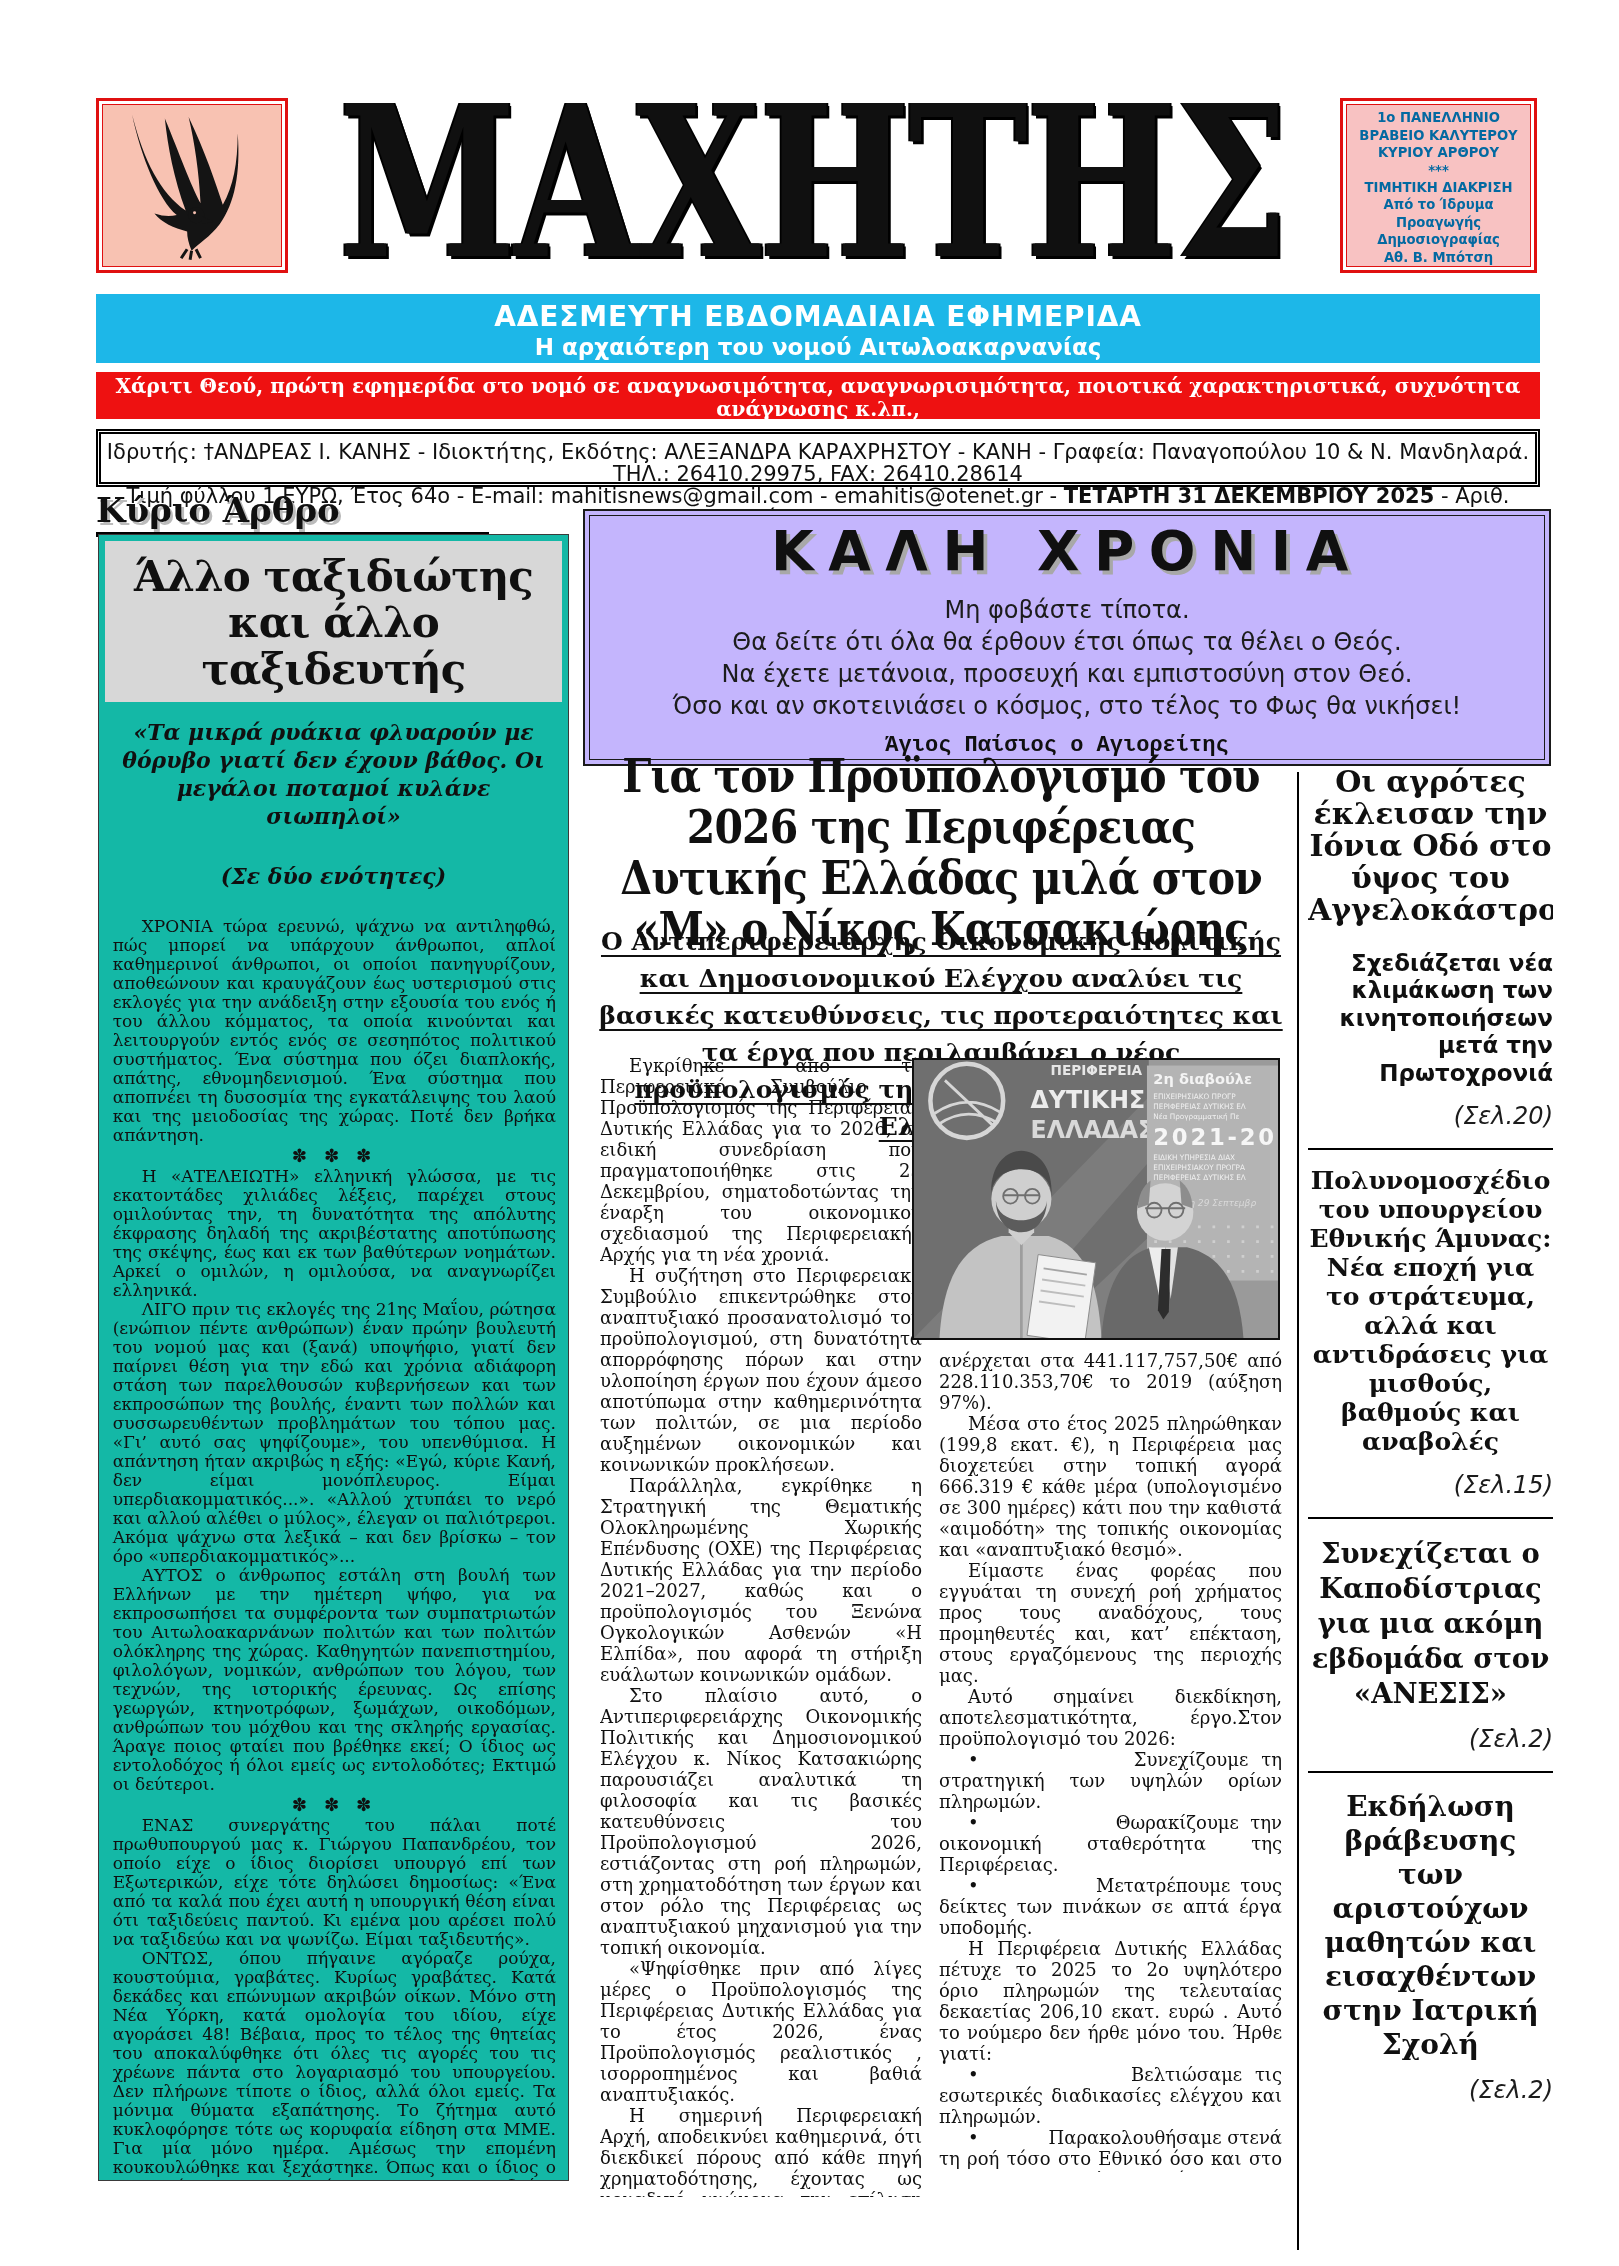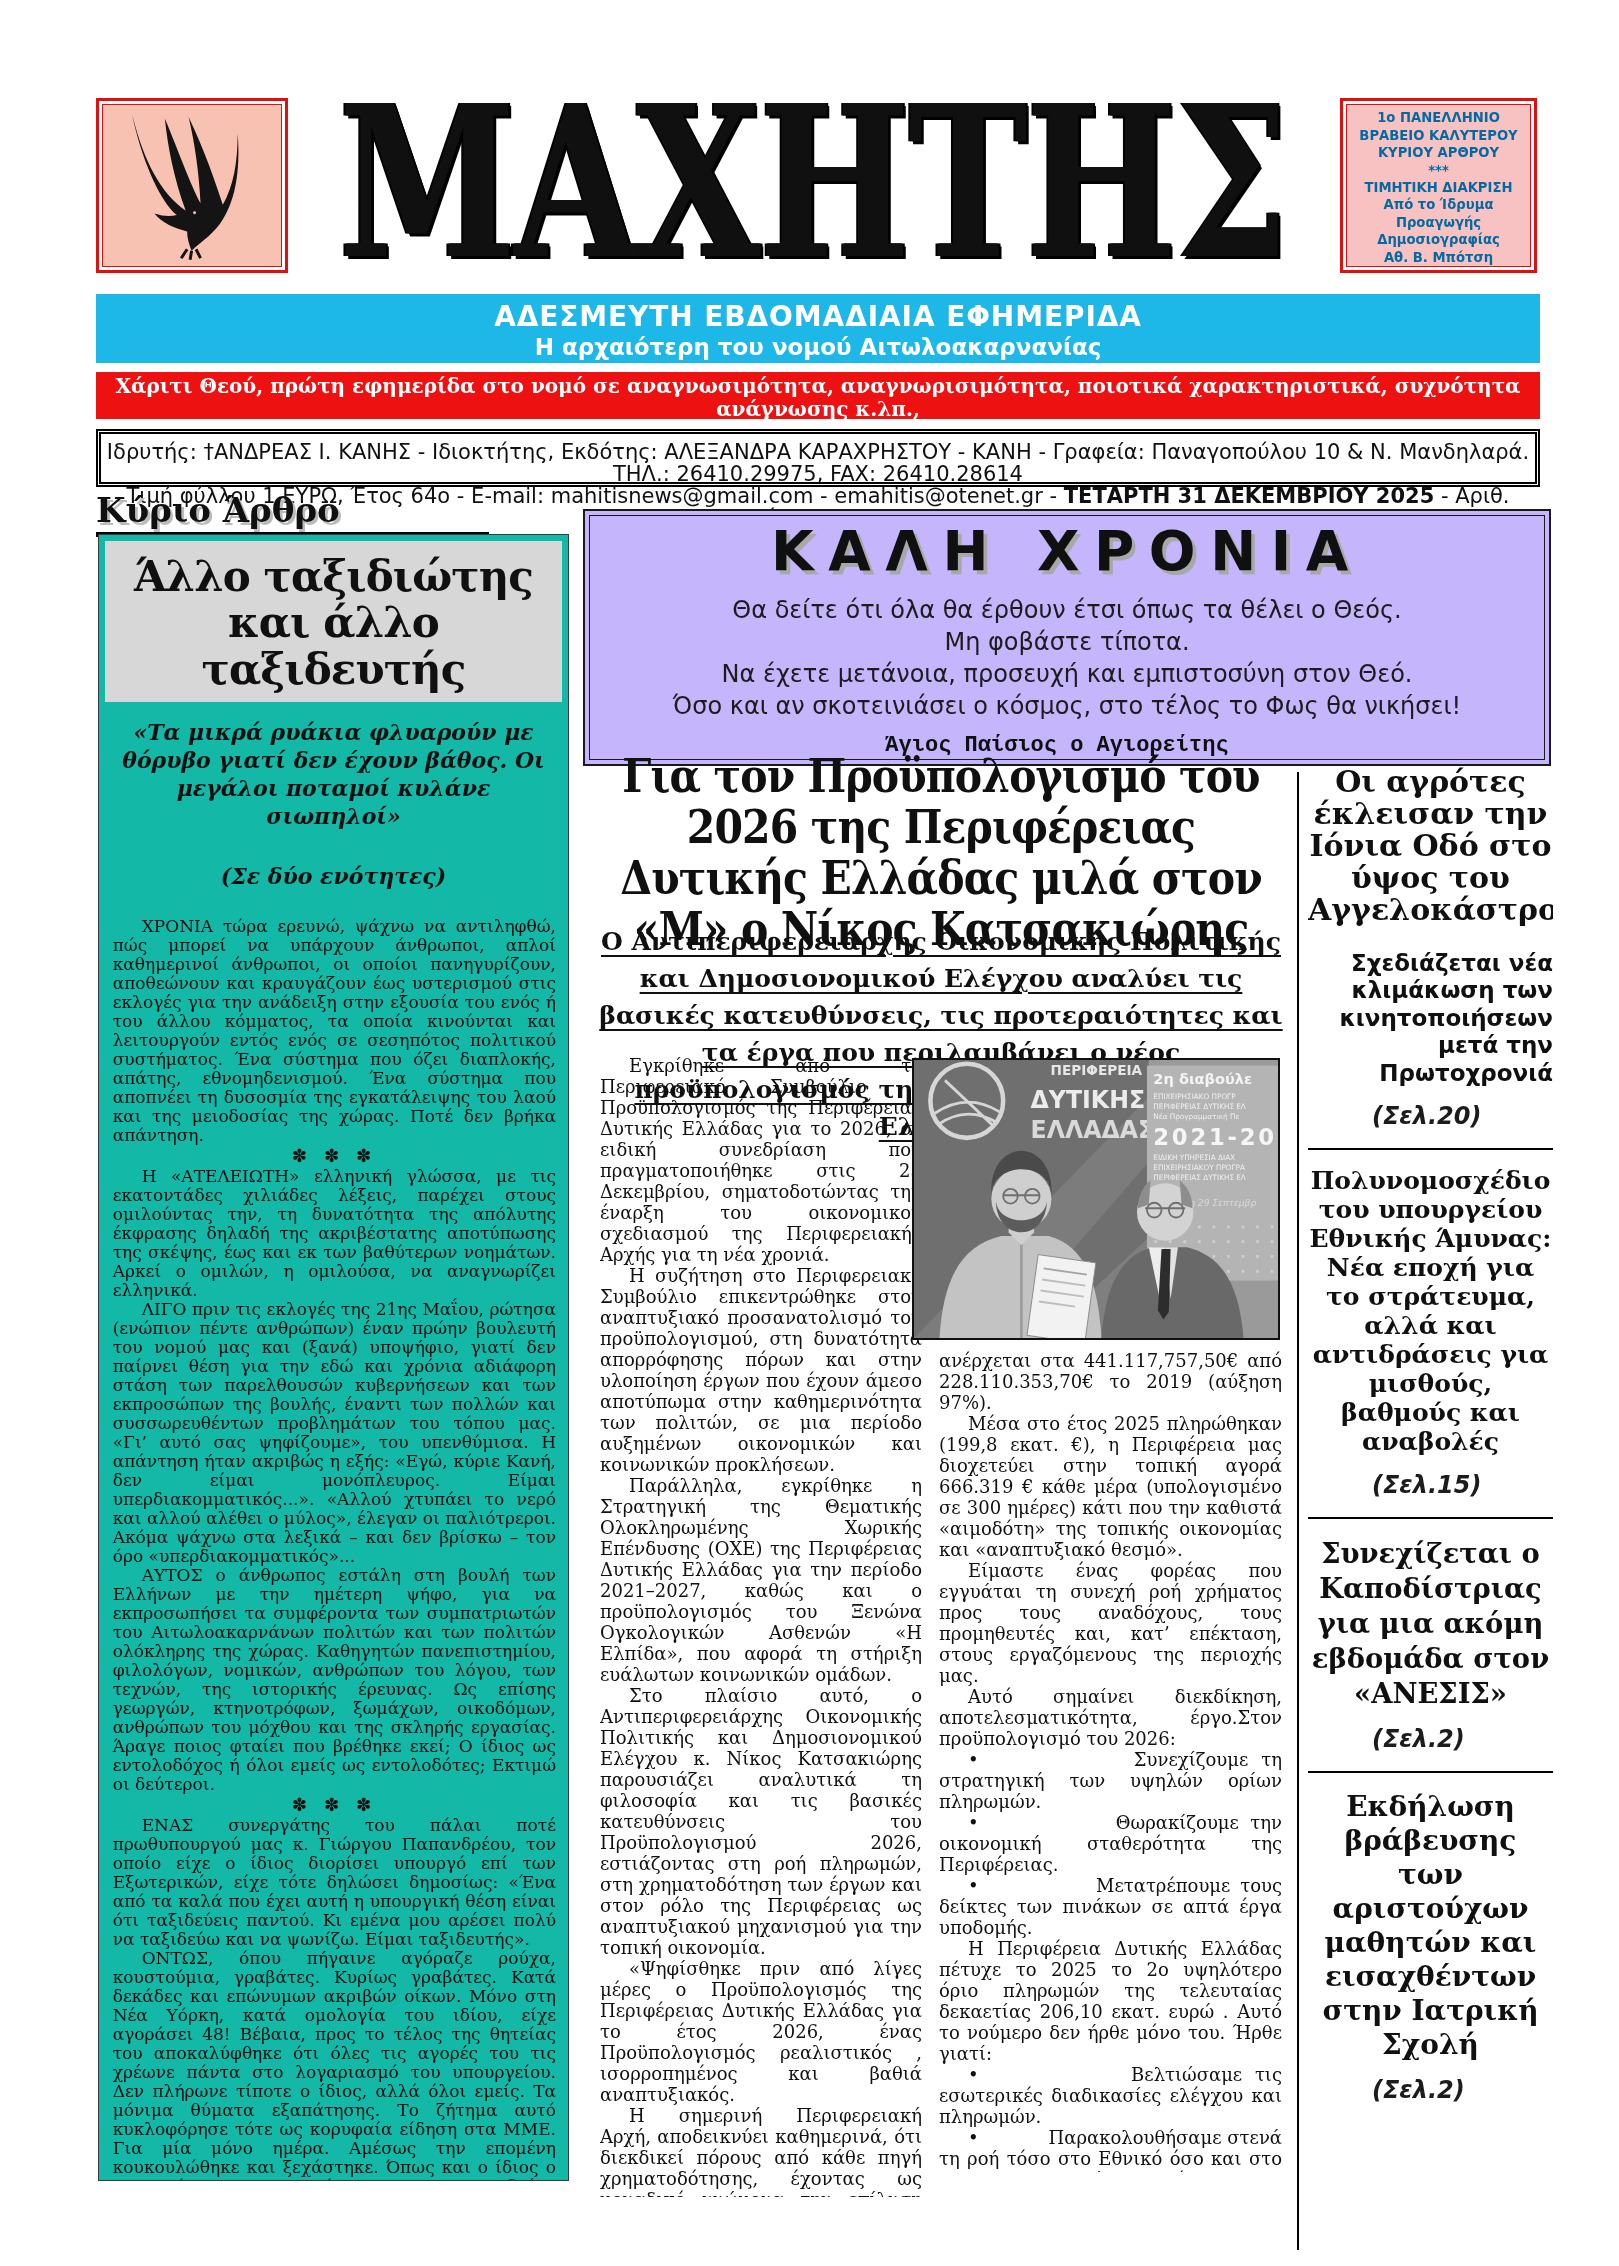--- a/index.html
+++ b/index.html
@@ -86,22 +86,22 @@
   .photo { position:absolute; left:912px; top:1058px; width:368px; height:282px;
            border:2.7px solid #111; box-sizing:border-box; background:#999; }
   .photo svg { display:block; width:100%; height:100%; }
 
   
   .vdiv { position:absolute; left:1297px; top:772px; width:1.8px; height:1478px; background:#000; }
   .sidebar { position:absolute; left:1308px; top:766px; width:245px; overflow:hidden; height:1425px; }
   .sb-title1 { font-size:30px; font-weight:bold; text-align:center; line-height:32px; }
   .sb-sub1   { margin-top:24px; font-family:"DejaVu Sans", sans-serif; font-weight:bold;
                font-size:23px; line-height:27.4px; text-align:right; }
-  .sb-page   { margin-top:14.6px; text-align:left; padding-left:64px; font-style:italic;
-               font-family:"DejaVu Sans", sans-serif; font-size:24px; color:#1c1c1c;font-weight:bold; }
+  .sb-page   { margin-top:14.6px; text-align:right; padding-left:64px; font-style:italic;
+               font-family:"DejaVu Sans", sans-serif; font-size:24px; color:#1c1c1c; }
   .sb-hr     { border:none; border-top:2.7px solid #000; margin:18.3px 0 16.4px 0; }
   .sb-title2 { font-size:25px; font-weight:bold; text-align:center; line-height:29px; }
   .sb-title3 { font-size:27.4px; font-weight:bold; text-align:center; line-height:35px; margin-top:3.7px; }
   .sb-title4 { font-size:28px; font-weight:bold; text-align:center; line-height:34px; margin-top:1.8px; }
 </style>
 </head>
 <body>
 
 <div class="page">
 
@@ -167,22 +167,22 @@
       <div class="flower-sep">✽ ✽ ✽</div>
       <p>ΕΝΑΣ συνεργάτης του πάλαι ποτέ πρωθυπουργού μας κ. Γιώργου Παπανδρέου, τον οποίο είχε ο ίδιος διορίσει υπουργό  επί των Εξωτερικών, είχε τότε δηλώσει δημοσίως: «Ένα από τα καλά που έχει αυτή η υπουργική θέση είναι ότι ταξιδεύεις παντού. Κι εμένα μου αρέσει πολύ να ταξιδεύω και να ψωνίζω. Είμαι ταξιδευτής».</p>
       <p>ΟΝΤΩΣ, όπου πήγαινε αγόραζε ρούχα, κουστούμια, γραβάτες. Κυρίως γραβάτες. Κατά δεκάδες και επώνυμων ακριβών οίκων. Μόνο στη Νέα Υόρκη, κατά ομολογία του ιδίου, είχε αγοράσει 48! Βέβαια, προς το τέλος της θητείας του αποκαλύφθηκε ότι όλες τις αγορές του τις χρέωνε πάντα στο λογαριασμό του υπουργείου. Δεν πλήρωνε τίποτε ο ίδιος, αλλά όλοι εμείς. Τα μόνιμα θύματα εξαπάτησης. Το ζήτημα αυτό κυκλοφόρησε τότε ως κορυφαία είδηση στα ΜΜΕ. Για μία μόνο ημέρα. Αμέσως την επομένη κουκουλώθηκε και ξεχάστηκε. Όπως και ο ίδιος ο υπουργός, στον οποίο ο κ. Παπανδρέου εμπιστεύτηκε να προασπίσει τα συμφέροντα της χώρας μας στο εξωτερικό. Με σοβαρότητα, αξιοπρέπεια, αυθεντικότητα.</p>
     </div>
   </div>
 
   <div class="greet-box">
     <div class="greet-inner">
       <div class="greet-title">ΚΑΛΗ ΧΡΟΝΙΑ</div>
       <div class="greet-lines">
+        <div>Μη φοβάστε τίποτα.</div>
         <div>Θα δείτε ότι όλα θα έρθουν έτσι όπως τα θέλει ο Θεός.</div>
-        <div>Μη φοβάστε τίποτα.</div>
         <div>Να έχετε μετάνοια, προσευχή και εμπιστοσύνη στον Θεό.</div>
         <div>Όσο και αν σκοτεινιάσει ο κόσμος, στο τέλος το Φως θα νικήσει!</div>
       </div>
       <div class="greet-attr">Άγιος Παίσιος ο Αγιορείτης</div>
     </div>
   </div>
 
   <div class="headline">Για τον Προϋπολογισμό του 2026 της Περιφέρειας Δυτικής Ελλάδας μιλά στον «Μ» ο Νίκος Κατσακιώρης</div>
   <div class="subhead">Ο Αντιπεριφερειάρχης Οικονομικής Πολιτικής και Δημοσιονομικού Ελέγχου αναλύει τις βασικές κατευθύνσεις, τις προτεραιότητες και τα έργα που περιλαμβάνει ο νέος προϋπολογισμός της Περιφέρειας Δυτικής Ελλάδας</div>
 

